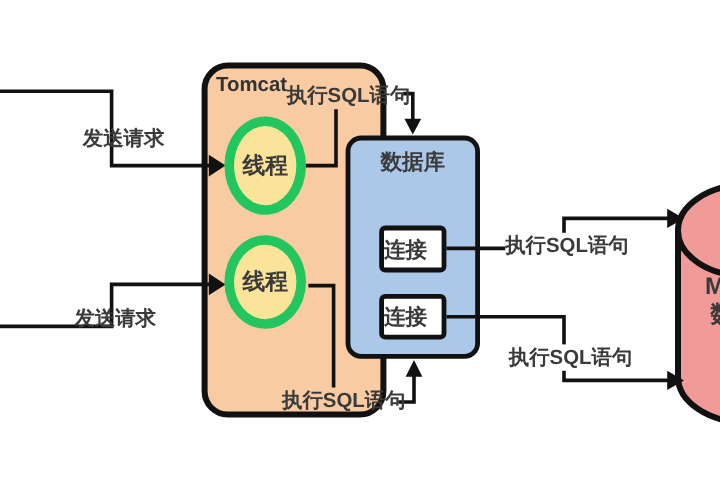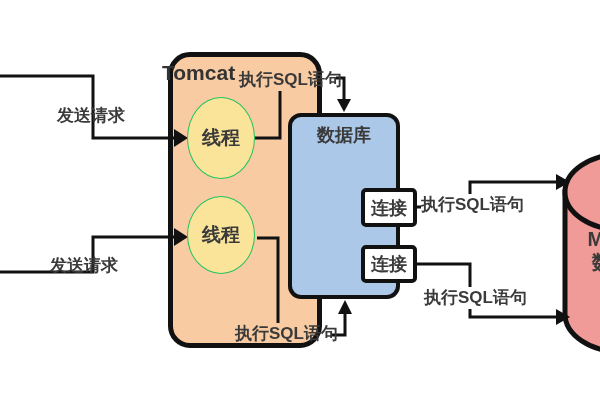--- a/index.html
+++ b/index.html
@@ -12,45 +12,45 @@
   .tomcat-box{
     position:absolute;left:168px;top:52px;width:154px;height:296px;
     background:#f8cba2;border:5px solid #111;border-radius:22px;
   }
   .pool-box{
     position:absolute;left:288px;top:113px;width:112px;height:186px;
     background:#abc8e9;border:4px solid #111;border-radius:13px;
   }
   .thread{
     position:absolute;width:68px;height:82px;background:#fae49a;
-    border:1px solid #22c55e;border-radius:50%;
+    border:8px solid #22c55e;border-radius:50%;
     display:flex;align-items:center;justify-content:center;
     font-size:19px;font-weight:bold;
   }
   .thread1{left:187px;top:97px;}
   .thread2{left:187px;top:196px;height:78px;}
   .conn-box{
     position:absolute;left:316px;width:56px;background:#ffffff;
     border:4px solid #111;border-radius:5px;
-    display:flex;align-items:center;justify-content:center;
-    font-size:18px;font-weight:bold;margin-left:45px;
+    display:flex;align-items:center;justify-content:flex-start;
+    font-size:18px;font-weight:bold;
   }
   .conn1{top:188px;height:39px;}
   .conn2{top:245px;height:38px;}
   
-  .tomcat-title{position:absolute;left:162px;top:61px;font-size:21px;font-weight:bold;color:#333;}
+  .tomcat-title{position:absolute;left:180px;top:61px;font-size:17px;font-weight:bold;color:#333;}
   .pool-title{position:absolute;left:288px;top:123px;width:112px;text-align:center;
     font-size:18px;font-weight:bold;line-height:24px;}
   .db-title{position:absolute;left:562px;width:120px;text-align:center;
     font-size:20px;font-weight:bold;line-height:23px;}
   .db-line1{top:228px;}
   .db-line2{top:251px;}
   
   .edge-label{
-    position:absolute;font-size:17px;font-weight:bold;text-align:left;
+    position:absolute;font-size:17px;font-weight:bold;text-align:right;
     white-space:nowrap;line-height:20px;width:100px;
   }
   .lbl-req1{left:57px;top:106px;width:80px;}
   .lbl-req2{left:50px;top:256px;width:80px;}
   .lbl-sql-top{left:239px;top:70px;}
   .lbl-sql-bottom{left:235px;top:324px;}
   .lbl-sql-rt{left:421px;top:194px;background:#fff;height:22px;line-height:22px;}
   .lbl-sql-rb{left:424px;top:287px;background:#fff;height:22px;line-height:22px;}
   
   .wires{position:absolute;left:0;top:0;pointer-events:none;}

